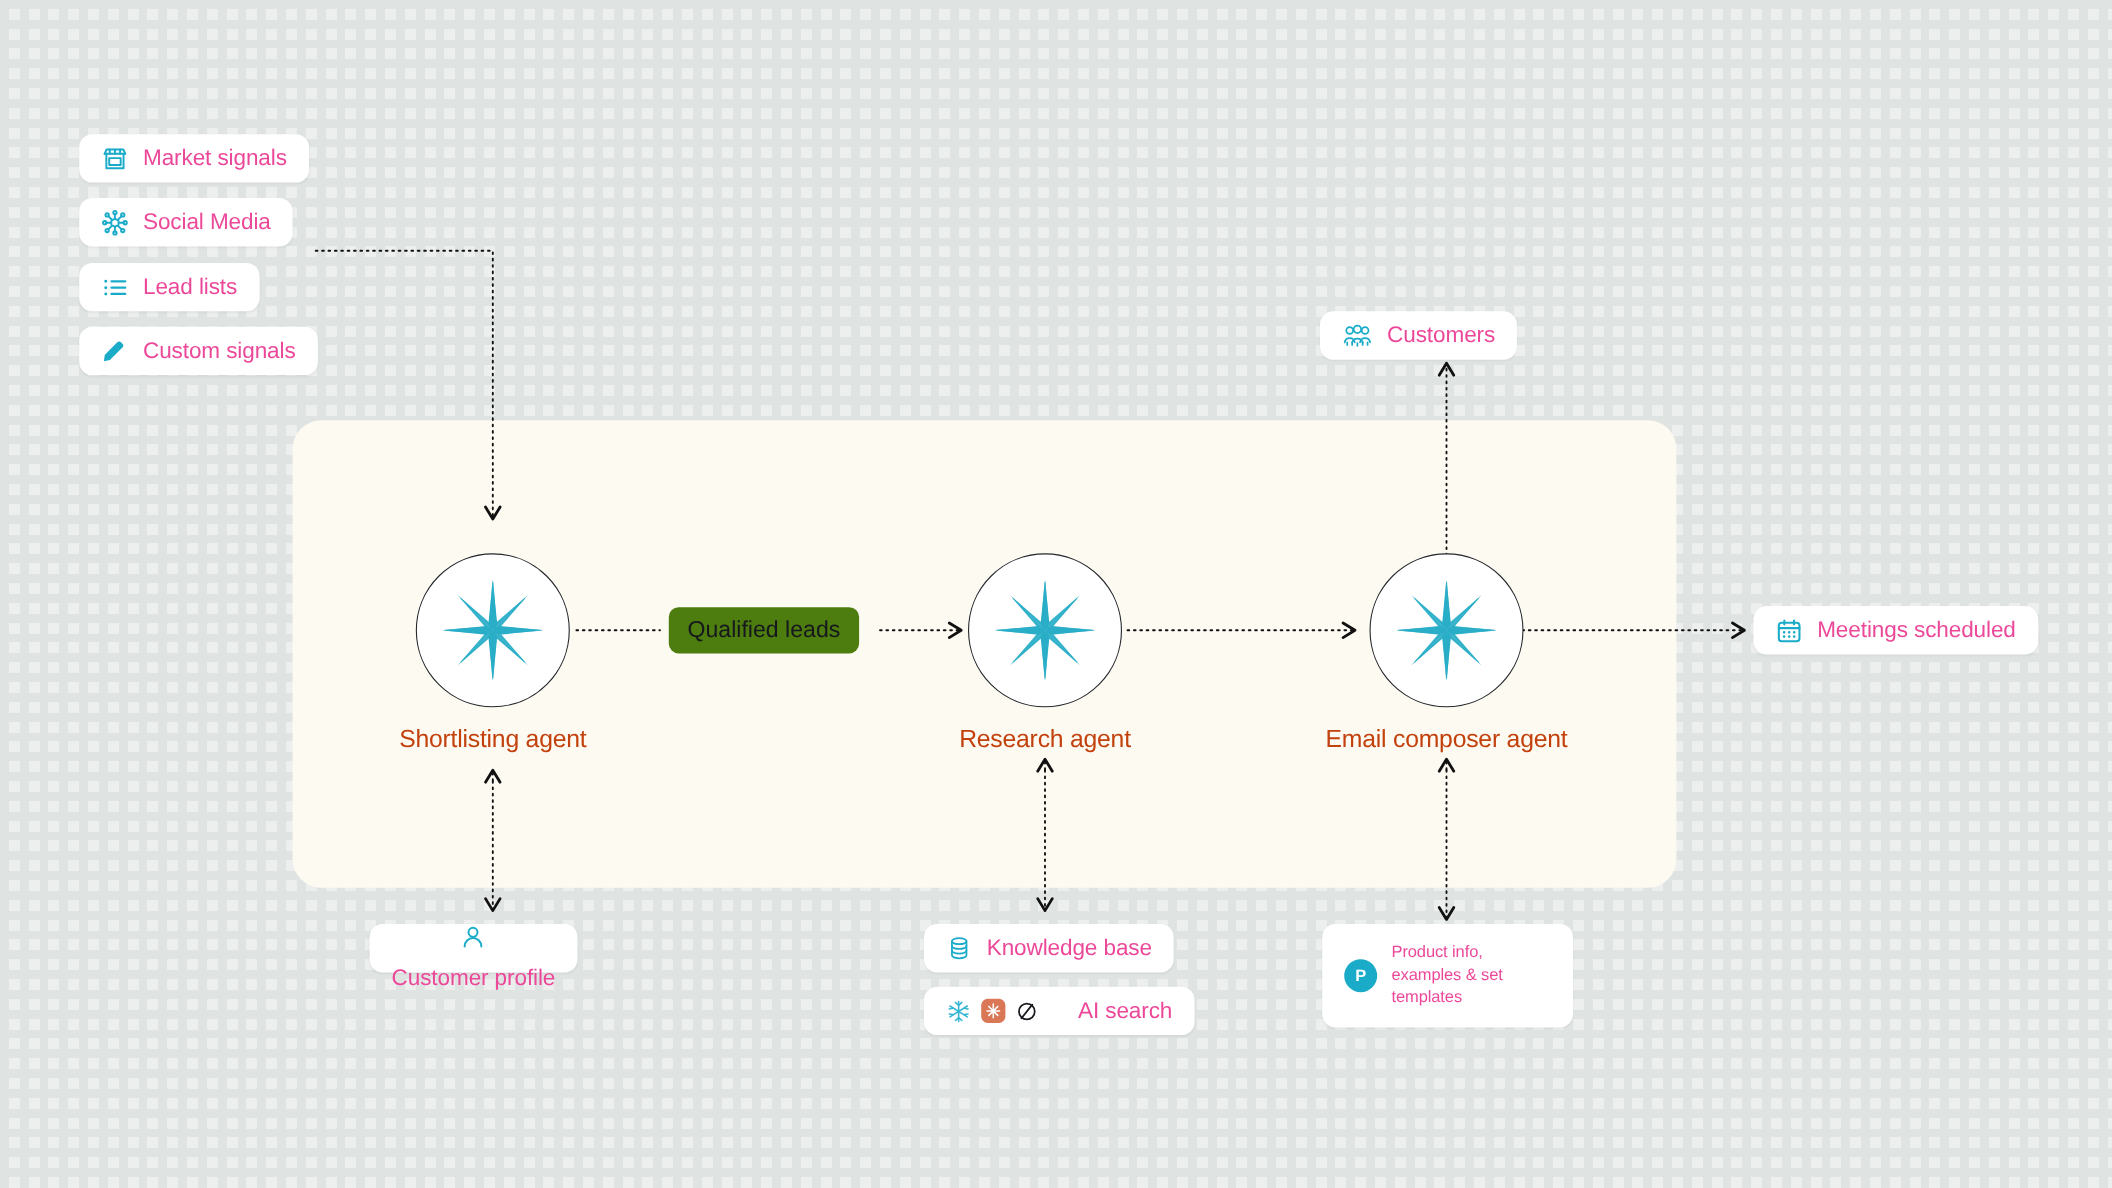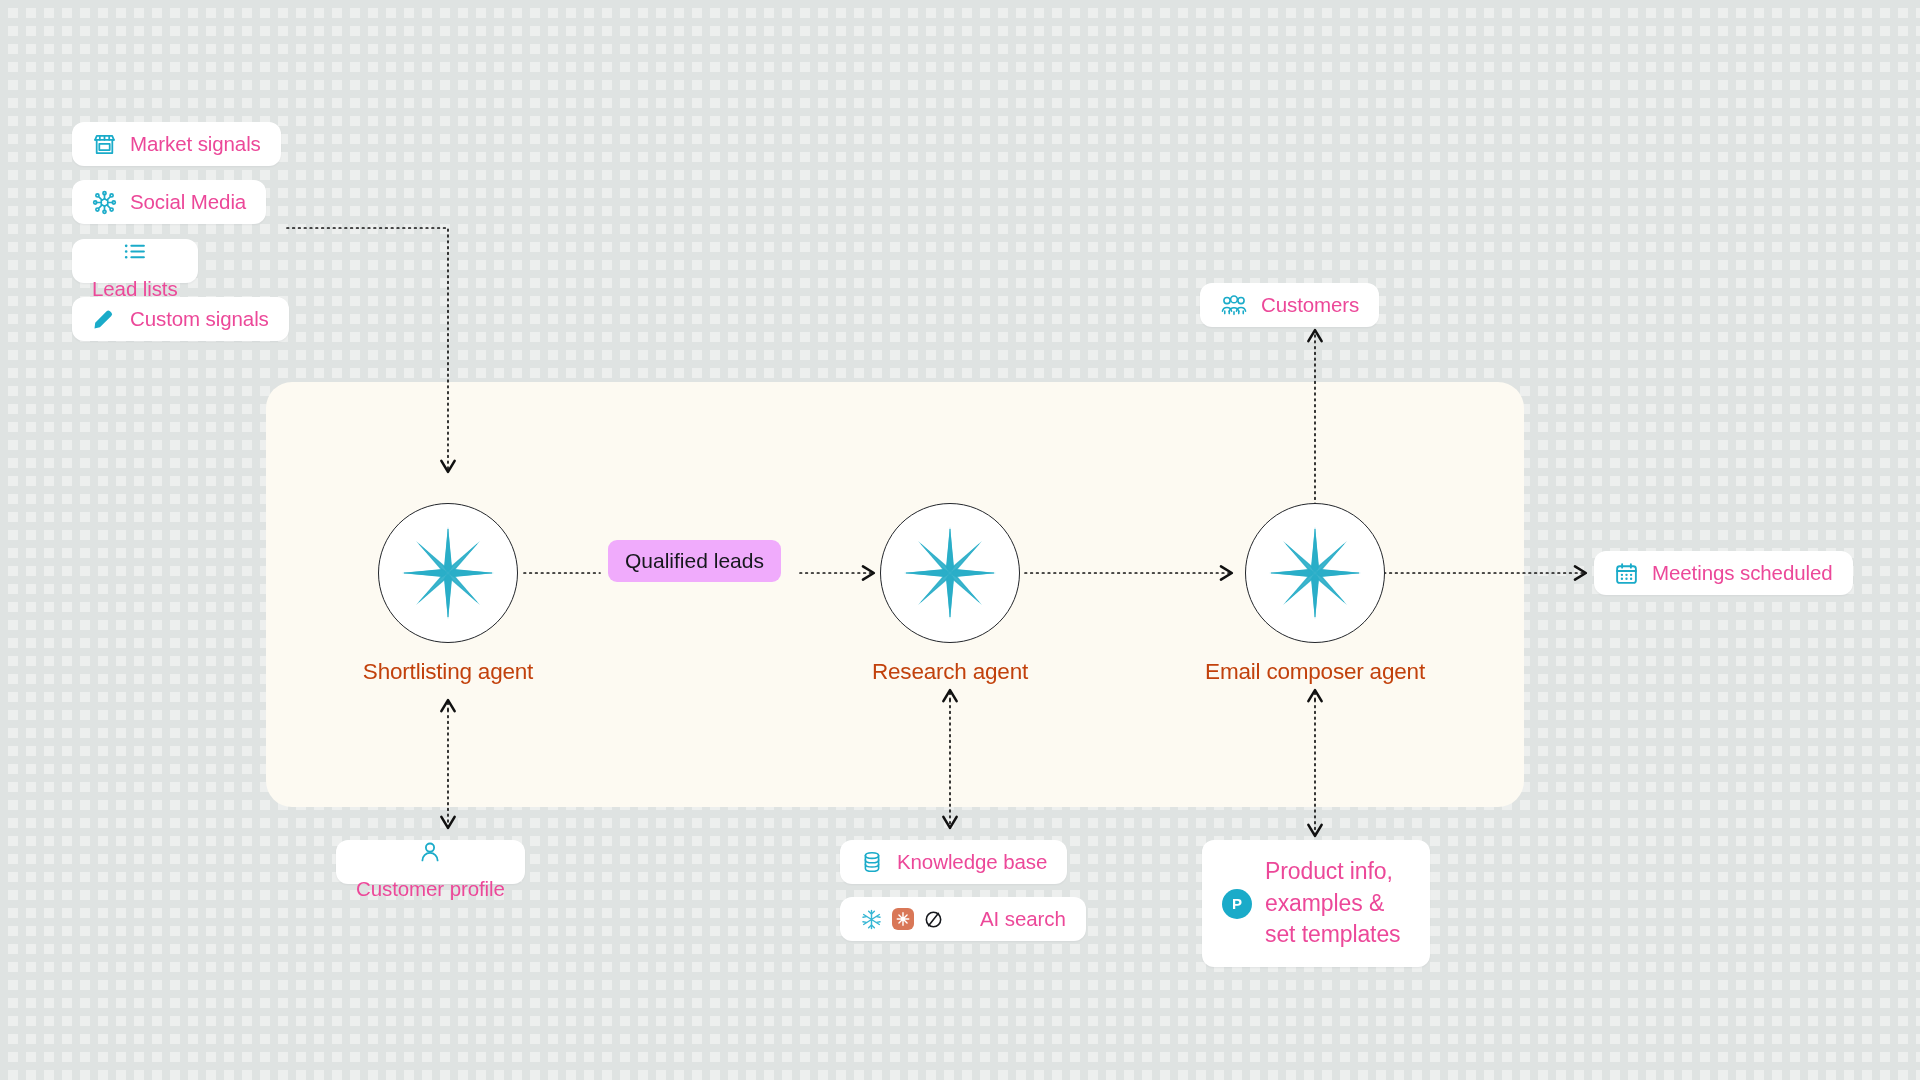--- a/index.html
+++ b/index.html
@@ -53,27 +53,27 @@
     position:absolute;background:#ffffff;border-radius:12px;
     display:flex;align-items:center;gap:13px;
     padding:0 20px;height:44px;
     box-shadow:0 1px 2px rgba(16,24,40,.05);
     box-sizing:border-box;
   }
   .card .lbl{
     font-size:20.5px;color:#ec4899;white-space:nowrap;letter-spacing:-.1px;
   }
   .card.multi{height:auto;padding:16px 20px;align-items:center;}
-  .card.multi .lbl{white-space:normal;line-height:1.38;font-size:23px;}
+  .card.multi .lbl{white-space:normal;line-height:1.38;font-size:15px;}
   .ico{display:flex;align-items:center;justify-content:center;flex:0 0 auto;}
 
   
   #pill-qualified{
-    position:absolute;left:608px;top:540px;height:42px;
-    background:#f0abfc;border-radius:9px;
+    position:absolute;left:608px;top:552px;height:42px;
+    background:#4d7c0f;border-radius:9px;
     display:flex;align-items:center;padding:0 17px;
   }
   #pill-qualified .lbl{font-size:21px;color:#16181d;white-space:nowrap;}
 
   
   .agent{position:absolute;width:140px;height:140px;}
   .agent .ring{
     width:140px;height:140px;border-radius:50%;
     background:#fff;border:1.2px solid #23262b;
     display:flex;align-items:center;justify-content:center;
@@ -157,21 +157,21 @@
         <circle cx="18.8" cy="18.8" r="1.5"></circle>
       <circle cx="12" cy="3.1" r="1.5"></circle>
         <circle cx="12" cy="20.9" r="1.5"></circle>
       <circle cx="3.1" cy="12" r="1.5"></circle>
         <circle cx="20.9" cy="12" r="1.5"></circle>
     </svg>
   </span>
   <span class="lbl">Social Media</span>
 </div>
 
-<div class="card" id="c-leads" style="left:72px;top:239px;flex-direction:column;">
+<div class="card" id="c-leads" style="left:72px;top:239px;">
   <span class="ico">
     <svg width="25" height="25" viewBox="0 0 24 24" fill="none" stroke="#1aabc9" stroke-width="2" stroke-linecap="round">
       <path d="M9 6.5 H21M9 12 H21M9 17.5 H21"></path>
       <path d="M4 6.5 h.01M4 12 h.01M4 17.5 h.01" stroke-width="2.6"></path>
     </svg>
   </span>
   <span class="lbl">Lead lists</span>
 </div>
 
 <div class="card" id="c-custom" style="left:72px;top:297px;">

